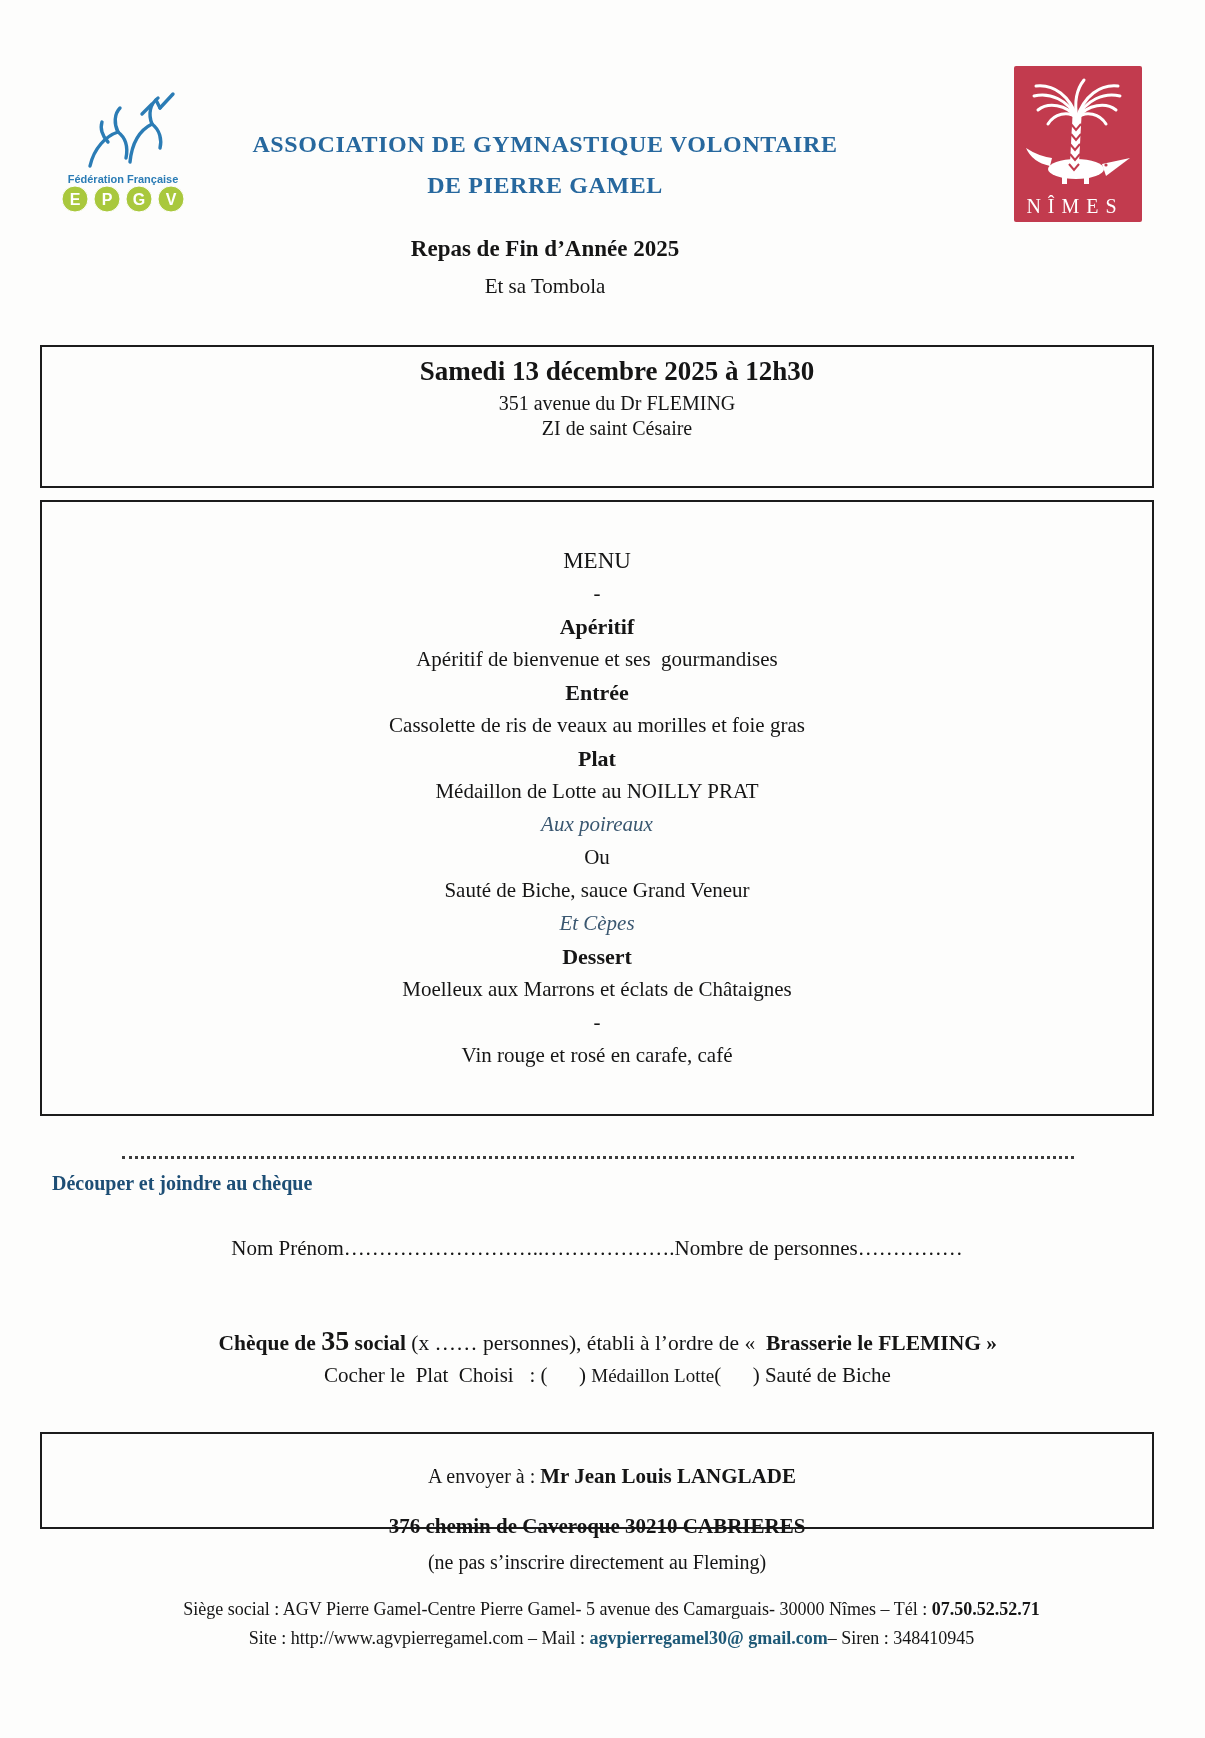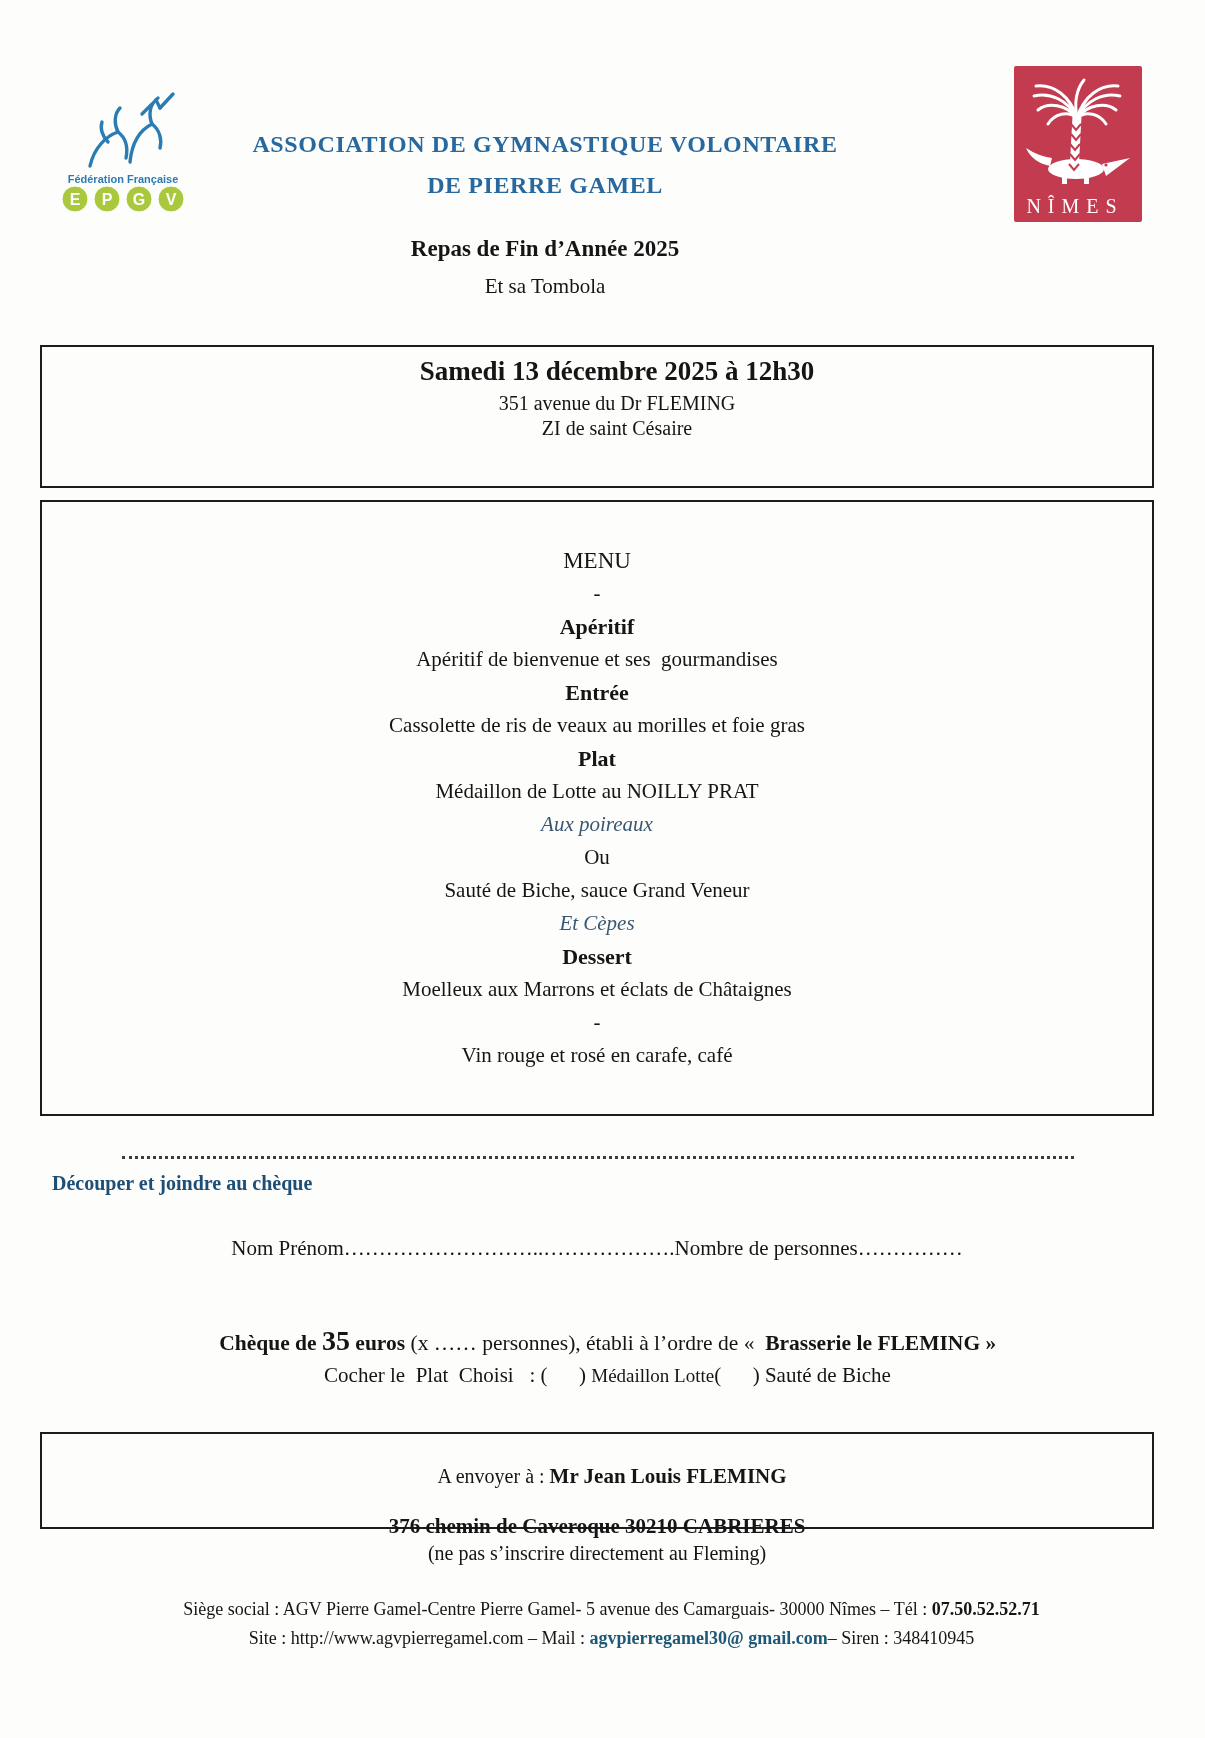--- a/index.html
+++ b/index.html
@@ -41,21 +41,21 @@
   .name-line{left:40px;top:1236px;width:1114px;text-align:center;font-size:21px;}
   .cheque-line{left:40px;top:1290px;width:1114px;text-align:center;font-size:21.5px;line-height:34px;}
   .cheque-line .bold{font-weight:bold;}
   .cheque-line .amount{font-weight:bold;font-size:28px;}
   .choice-line{left:40px;top:1338px;width:1114px;text-align:center;font-size:21px;}
   .choice-line .small{font-size:19px;}
 
   .b3-l1{margin-top:7px;font-size:20px;}
   .b3-l1 .bold{font-weight:bold;font-size:21px;}
   .b3-l2{margin-top:2px;font-size:21px;font-weight:bold;}
-  .b3-l3{margin-top:3px;font-size:20px;}
+  .b3-l3{margin-top:12px;font-size:20px;}
 
   .footer-line{left:0;width:1205px;text-align:center;font-size:18px;}
   .footer1{top:1578px;}
   .footer2{top:1607px;text-align:center;}
   .footer-line .bold{font-weight:bold;}
   .footer-line .mail{font-weight:bold;color:#1d5876;}
 </style>
 </head>
 <body>
 
@@ -150,30 +150,30 @@
     <div class="ml">-</div>
     <div class="ml">Vin rouge et rosé en carafe, café</div>
   </div>
 
   <div class="abs cut-line"></div>
   <div class="abs cut-instruction">Découper et joindre au chèque</div>
 
   <div class="abs name-line pre">Nom Prénom………………………..……………….Nombre de personnes……………</div>
 
   <div class="abs cheque-line pre">
-    <span class="bold">Chèque de </span><span class="amount">35</span><span class="bold"> euros </span><span>(x …… personnes), établi à l’ordre de «  </span><span class="bold">Brasserie le FLEMING »</span>
+    <span class="bold">Chèque de </span><span class="amount">35</span><span class="bold"> social </span><span>(x …… personnes), établi à l’ordre de «  </span><span class="bold">Brasserie le FLEMING »</span>
   </div>
 
   <div class="abs choice-line pre">
     <span>Cocher le  Plat  Choisi   : (      ) </span><span class="small">Médaillon Lotte</span><span>(      ) </span><span>Sauté de Biche</span>
   </div>
 
   <div class="abs box box3">
     <div class="b3-l1 pre">
-      <span>A envoyer à : </span><span class="bold">Mr Jean Louis FLEMING</span>
+      <span>A envoyer à : </span><span class="bold">Mr Jean Louis LANGLADE</span>
     </div>
     <div class="b3-l2">376 chemin de Caveroque 30210 CABRIERES</div>
     <div class="b3-l3">(ne pas s’inscrire directement au Fleming)</div>
   </div>
 
   <div class="abs footer-line footer1 pre">
     <span>Siège social : AGV Pierre Gamel-Centre Pierre Gamel- 5 avenue des Camarguais- 30000 Nîmes – Tél : </span><span class="bold">07.50.52.52.71</span>
   </div>
   <div class="abs footer-line footer2 pre">
     <span>Site : http://www.agvpierregamel.com – Mail : </span><span class="mail">agvpierregamel30@ gmail.com</span><span>– Siren : 348410945</span>

